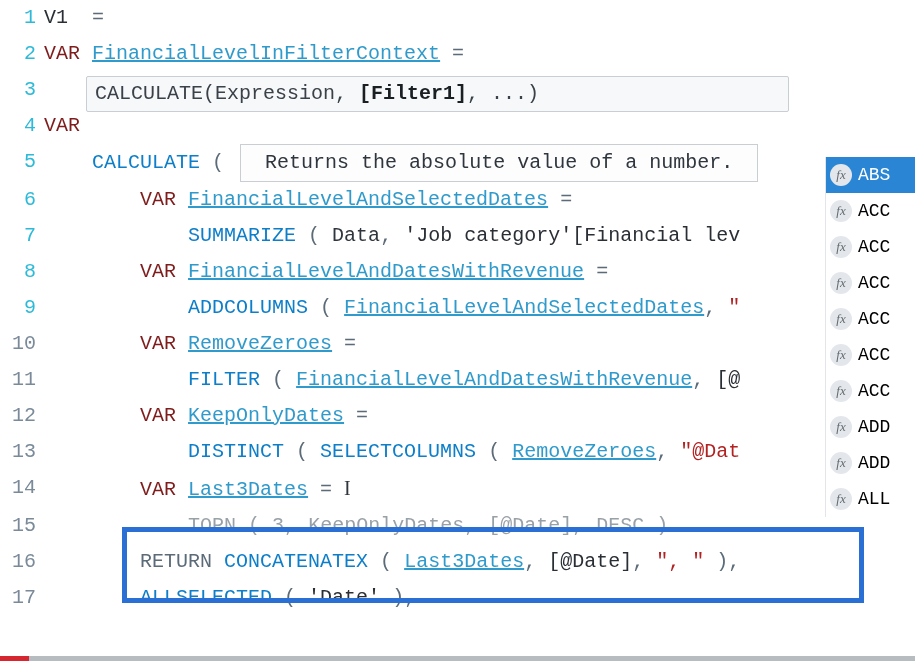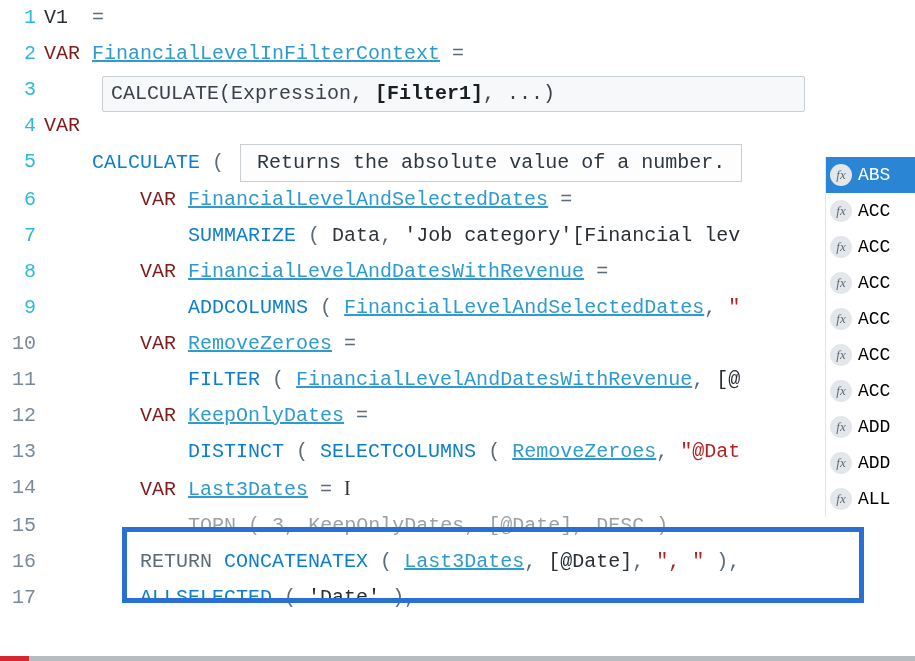--- a/index.html
+++ b/index.html
@@ -50,32 +50,32 @@
     .tooltip {
       position: absolute;
       background: #f7f8f9;
       border: 1px solid #c9ced3;
       border-radius: 2px;
       padding: 2px 8px;
       color: #3a4149;
       font-size: 20px;
       line-height: 30px;
       z-index: 5;
-      left: 102px;
+      left: 86px;
       top: 76px;
       width: 703px;
     }
     .tooltip .sig { font-weight: 400; }
     .tooltip .bold { font-weight: 700; color: #1a1f24; }
     .tooltip .desc { font-weight: 400; color: #3a4149; }
     .inline-tip {
       display: inline-block;
       background: #fdfdfe;
       border: 1px solid #c9ced3;
-      padding: 0 16px;
+      padding: 0 24px;
       color: #2f363d;
       margin-left: 4px;
       font-size: 20px;
       vertical-align: baseline;
     }
     .intellisense {
       position: absolute;
       right: 0;
       top: 157px;
       background: #fff;

